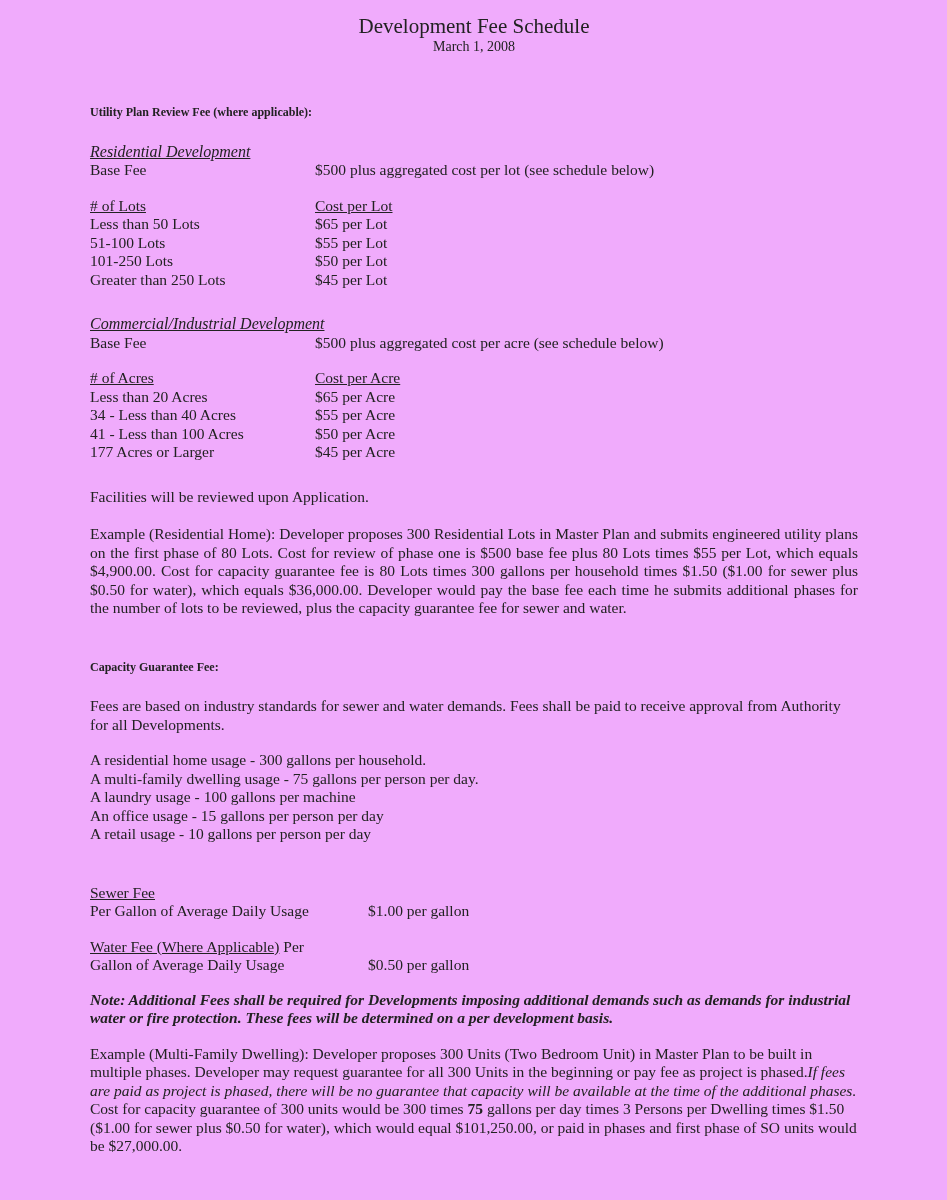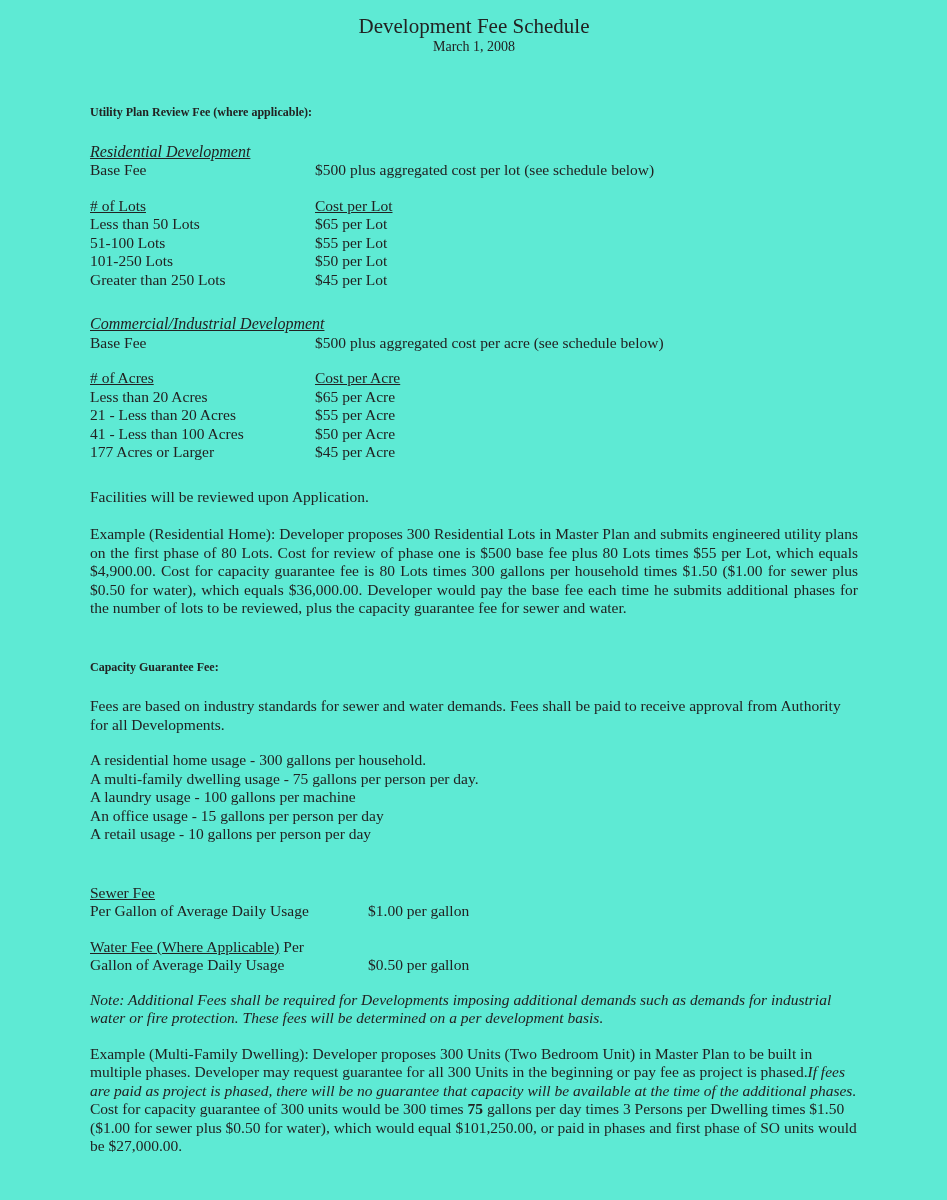--- a/index.html
+++ b/index.html
@@ -1,21 +1,21 @@
 <!DOCTYPE html>
 <html><head>
 <meta charset="utf-8">
 <style>
   * { margin: 0; padding: 0; box-sizing: border-box; }
   html, body { background: #ffffff; }
   .page {
     position: relative;
     width: 947px;
     height: 1200px;
-    background: #5eead4;
+    background: #f0abfc;
     color: #222222;
     font-family: "Liberation Serif", "DejaVu Serif", serif;
     font-size: 15.5px;
     line-height: 18.5px;
     overflow: hidden;
   }
   .content {
     padding: 14px 89px 0 90px;
   }
   .doc-title {
@@ -55,21 +55,21 @@
   .usage-list { margin-top: 17px; }
   .gallon-fee-block { margin-top: 40px; }
   .gallon-fee-block.water { margin-top: 17px; }
   .fee-head { text-decoration: underline; }
   .fee-head-rest { text-decoration: none; }
   .fee-row { display: flex; align-items: flex-start; }
   .fee-row .fee-label { width: 278px; flex: 0 0 278px; }
   .water-head-line { width: 260px; }
   .note-para {
     margin-top: 16px;
-    font-weight: normal;
+    font-weight: bold;
     font-style: italic;
   }
   .example2-para { margin-top: 17px; }
   .seg-italic { font-style: italic; }
   .seg-bold { font-weight: bold; }
 </style>
 </head>
 <body>
 
 <div class="page">
@@ -121,21 +121,21 @@
       <div class="fee-table">
         <div class="pair-row hdr">
           <span class="label-col"># of Acres</span>
           <span>Cost per Acre</span>
         </div>
         <div class="pair-row">
           <span class="label-col">Less than 20 Acres</span>
           <span>$65 per Acre</span>
         </div>
         <div class="pair-row">
-          <span class="label-col">21 - Less than 20 Acres</span>
+          <span class="label-col">34 - Less than 40 Acres</span>
           <span>$55 per Acre</span>
         </div>
         <div class="pair-row">
           <span class="label-col">41 - Less than 100 Acres</span>
           <span>$50 per Acre</span>
         </div>
         <div class="pair-row">
           <span class="label-col">177 Acres or Larger</span>
           <span>$45 per Acre</span>
         </div>

